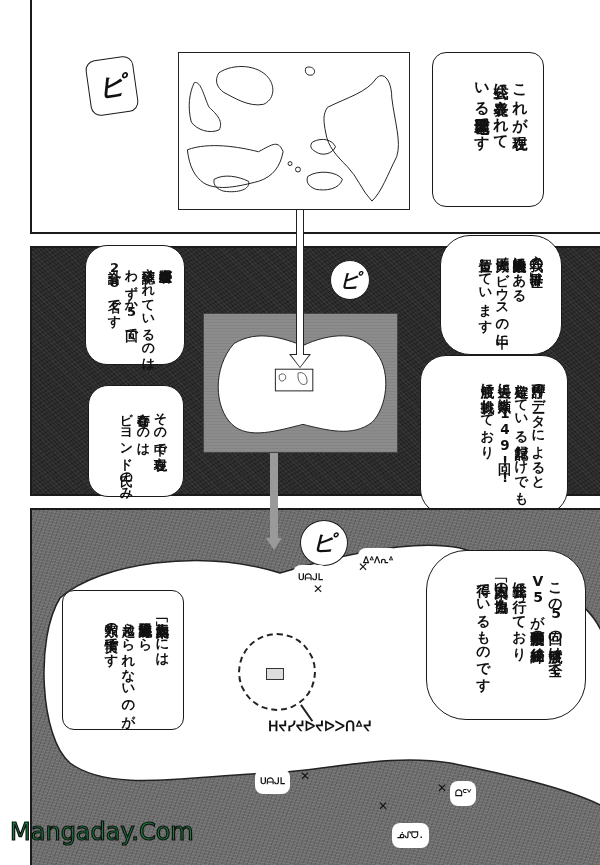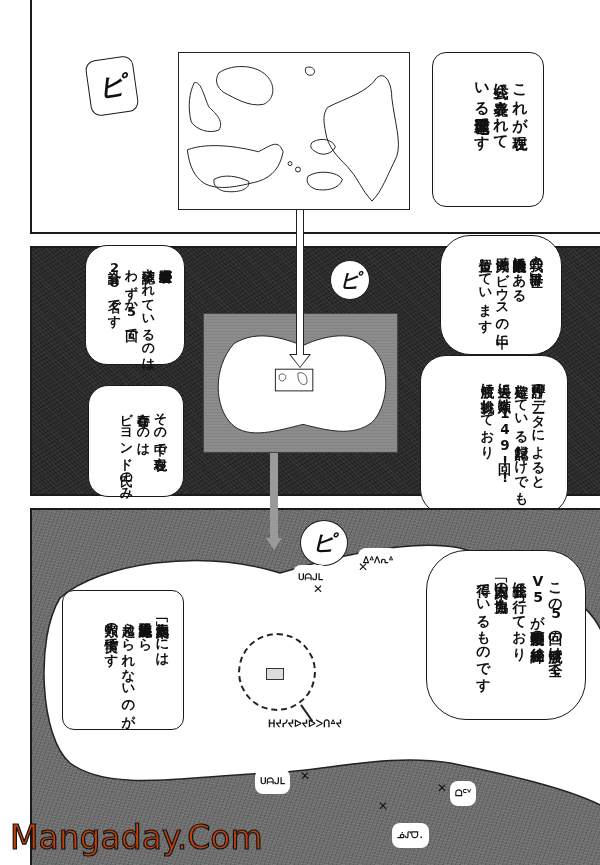--- a/index.html
+++ b/index.html
@@ -89,24 +89,24 @@
 
     
     .map-label { position: absolute; background: #fff; border-radius: 8px; padding: 7px 5px;
       font-family: "DejaVu Sans Mono", monospace; font-size: 9px; font-weight: bold; color: #111; white-space: nowrap; }
     .map-x { position: absolute; font-family: "DejaVu Sans", sans-serif; font-size: 12px; font-weight: bold; color: #111; }
 
     .dash-circle { position: absolute; left: 238px; top: 633px; width: 78px; height: 78px;
       border: 2px dashed #222; border-radius: 50%; }
     .mini-map { position: absolute; left: 266px; top: 668px; width: 18px; height: 12px; border: 1px solid #333; background: #ddd; }
     .leader-line { position: absolute; left: 300px; top: 705px; width: 1.5px; height: 20px; background: #222; transform: rotate(-35deg); transform-origin: top; }
-    .center-label { position: absolute; left: 268px; top: 718px; font-family: "DejaVu Sans Mono", monospace; font-size: 10px; font-weight: bold; color: #111; }
+    .center-label { position: absolute; left: 268px; top: 718px; font-family: "DejaVu Sans Mono", monospace; font-size: 14px; font-weight: bold; color: #111; }
 
     .watermark { position: absolute; left: 10px; top: 818px; font-family: "DejaVu Sans", sans-serif;
-      font-size: 33px; color: #c2410c; -webkit-text-stroke: 1.2px #111; letter-spacing: 0px; }
+      font-size: 24px; color: #15803d; -webkit-text-stroke: 1.2px #111; letter-spacing: 0px; }
   </style>
 </head>
 <body>
 
 <div class="page">
 
   <div class="panel panel-1"></div>
 
   <div class="world-map">
     <svg viewBox="0 0 232 158">

